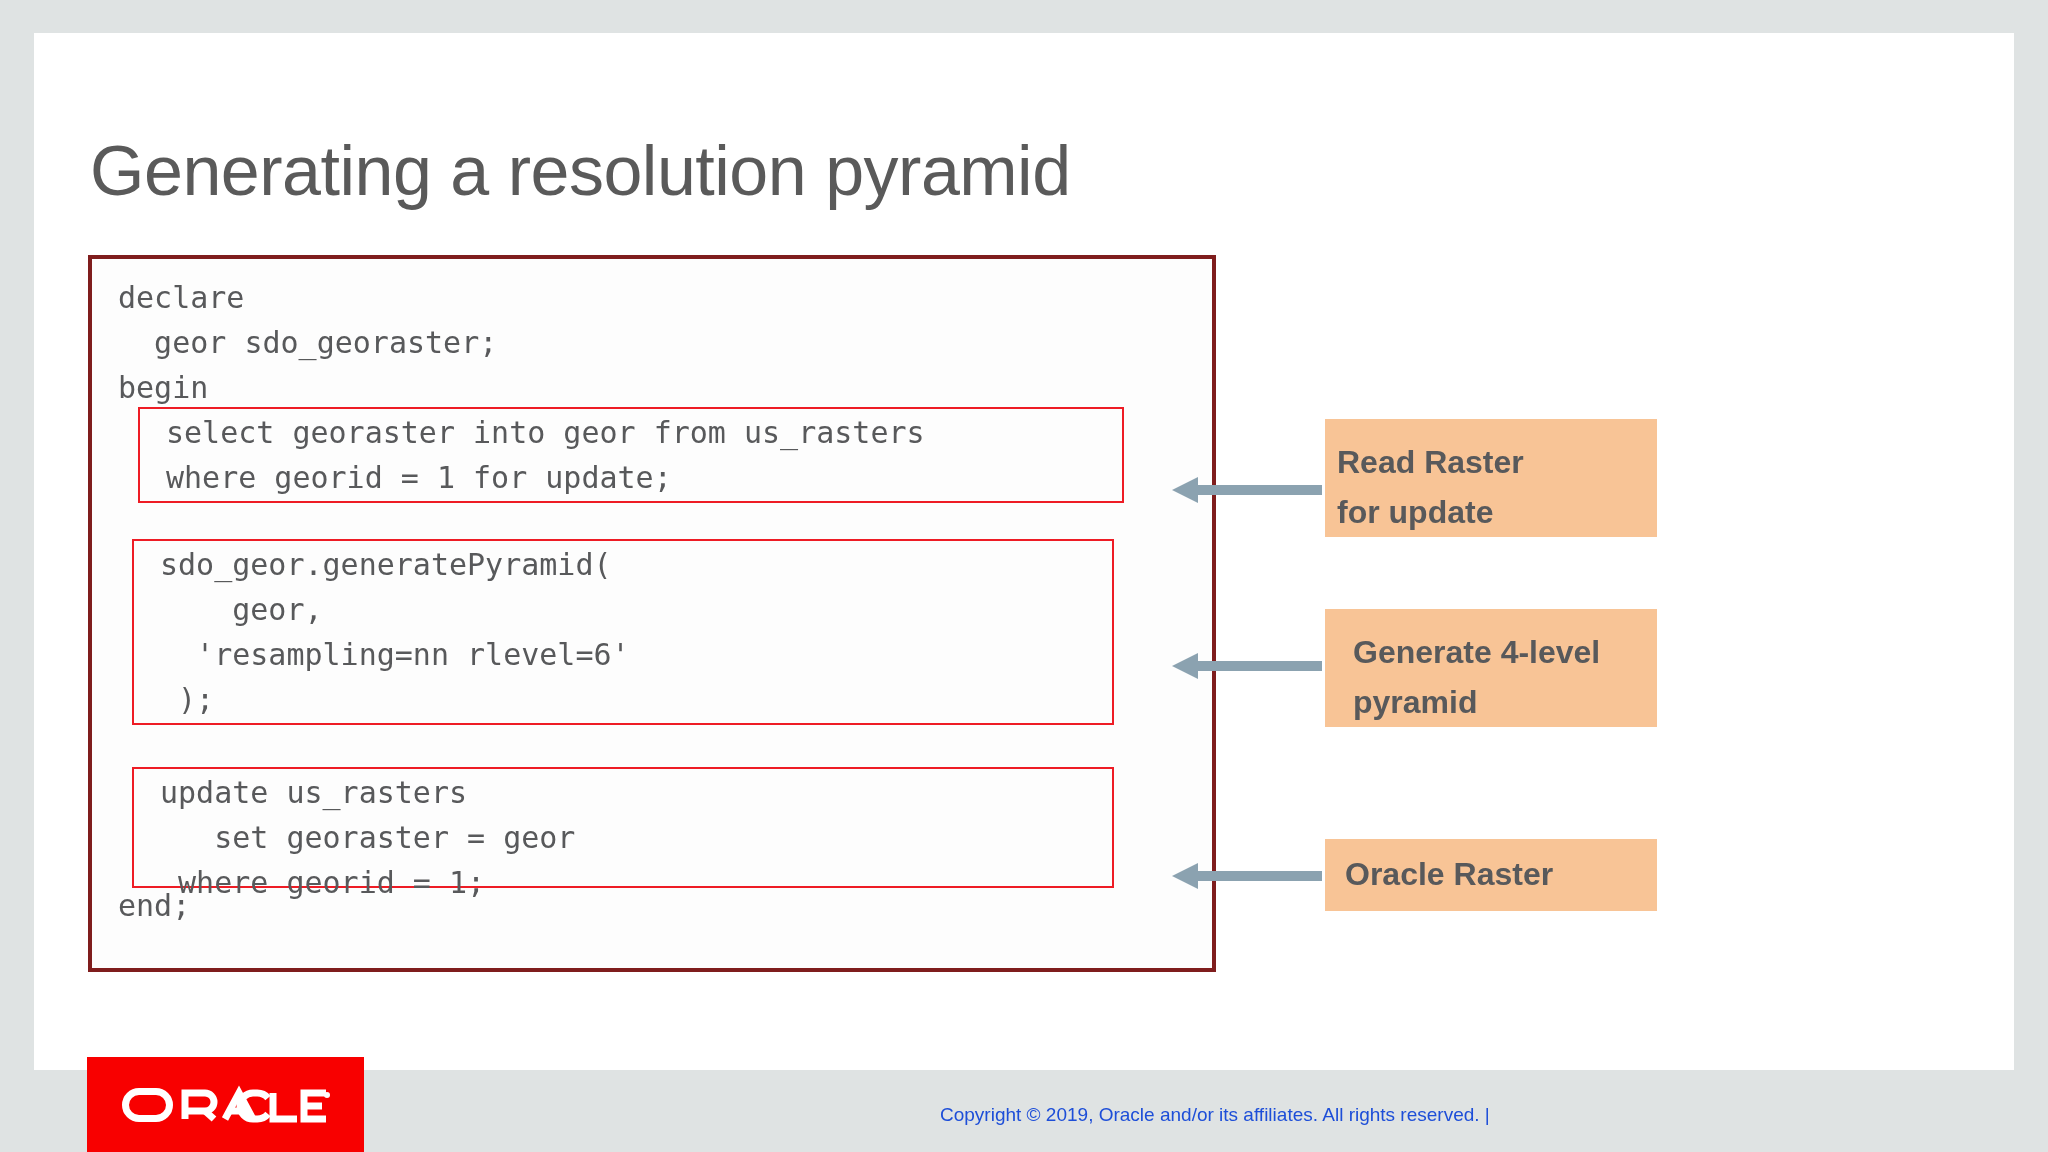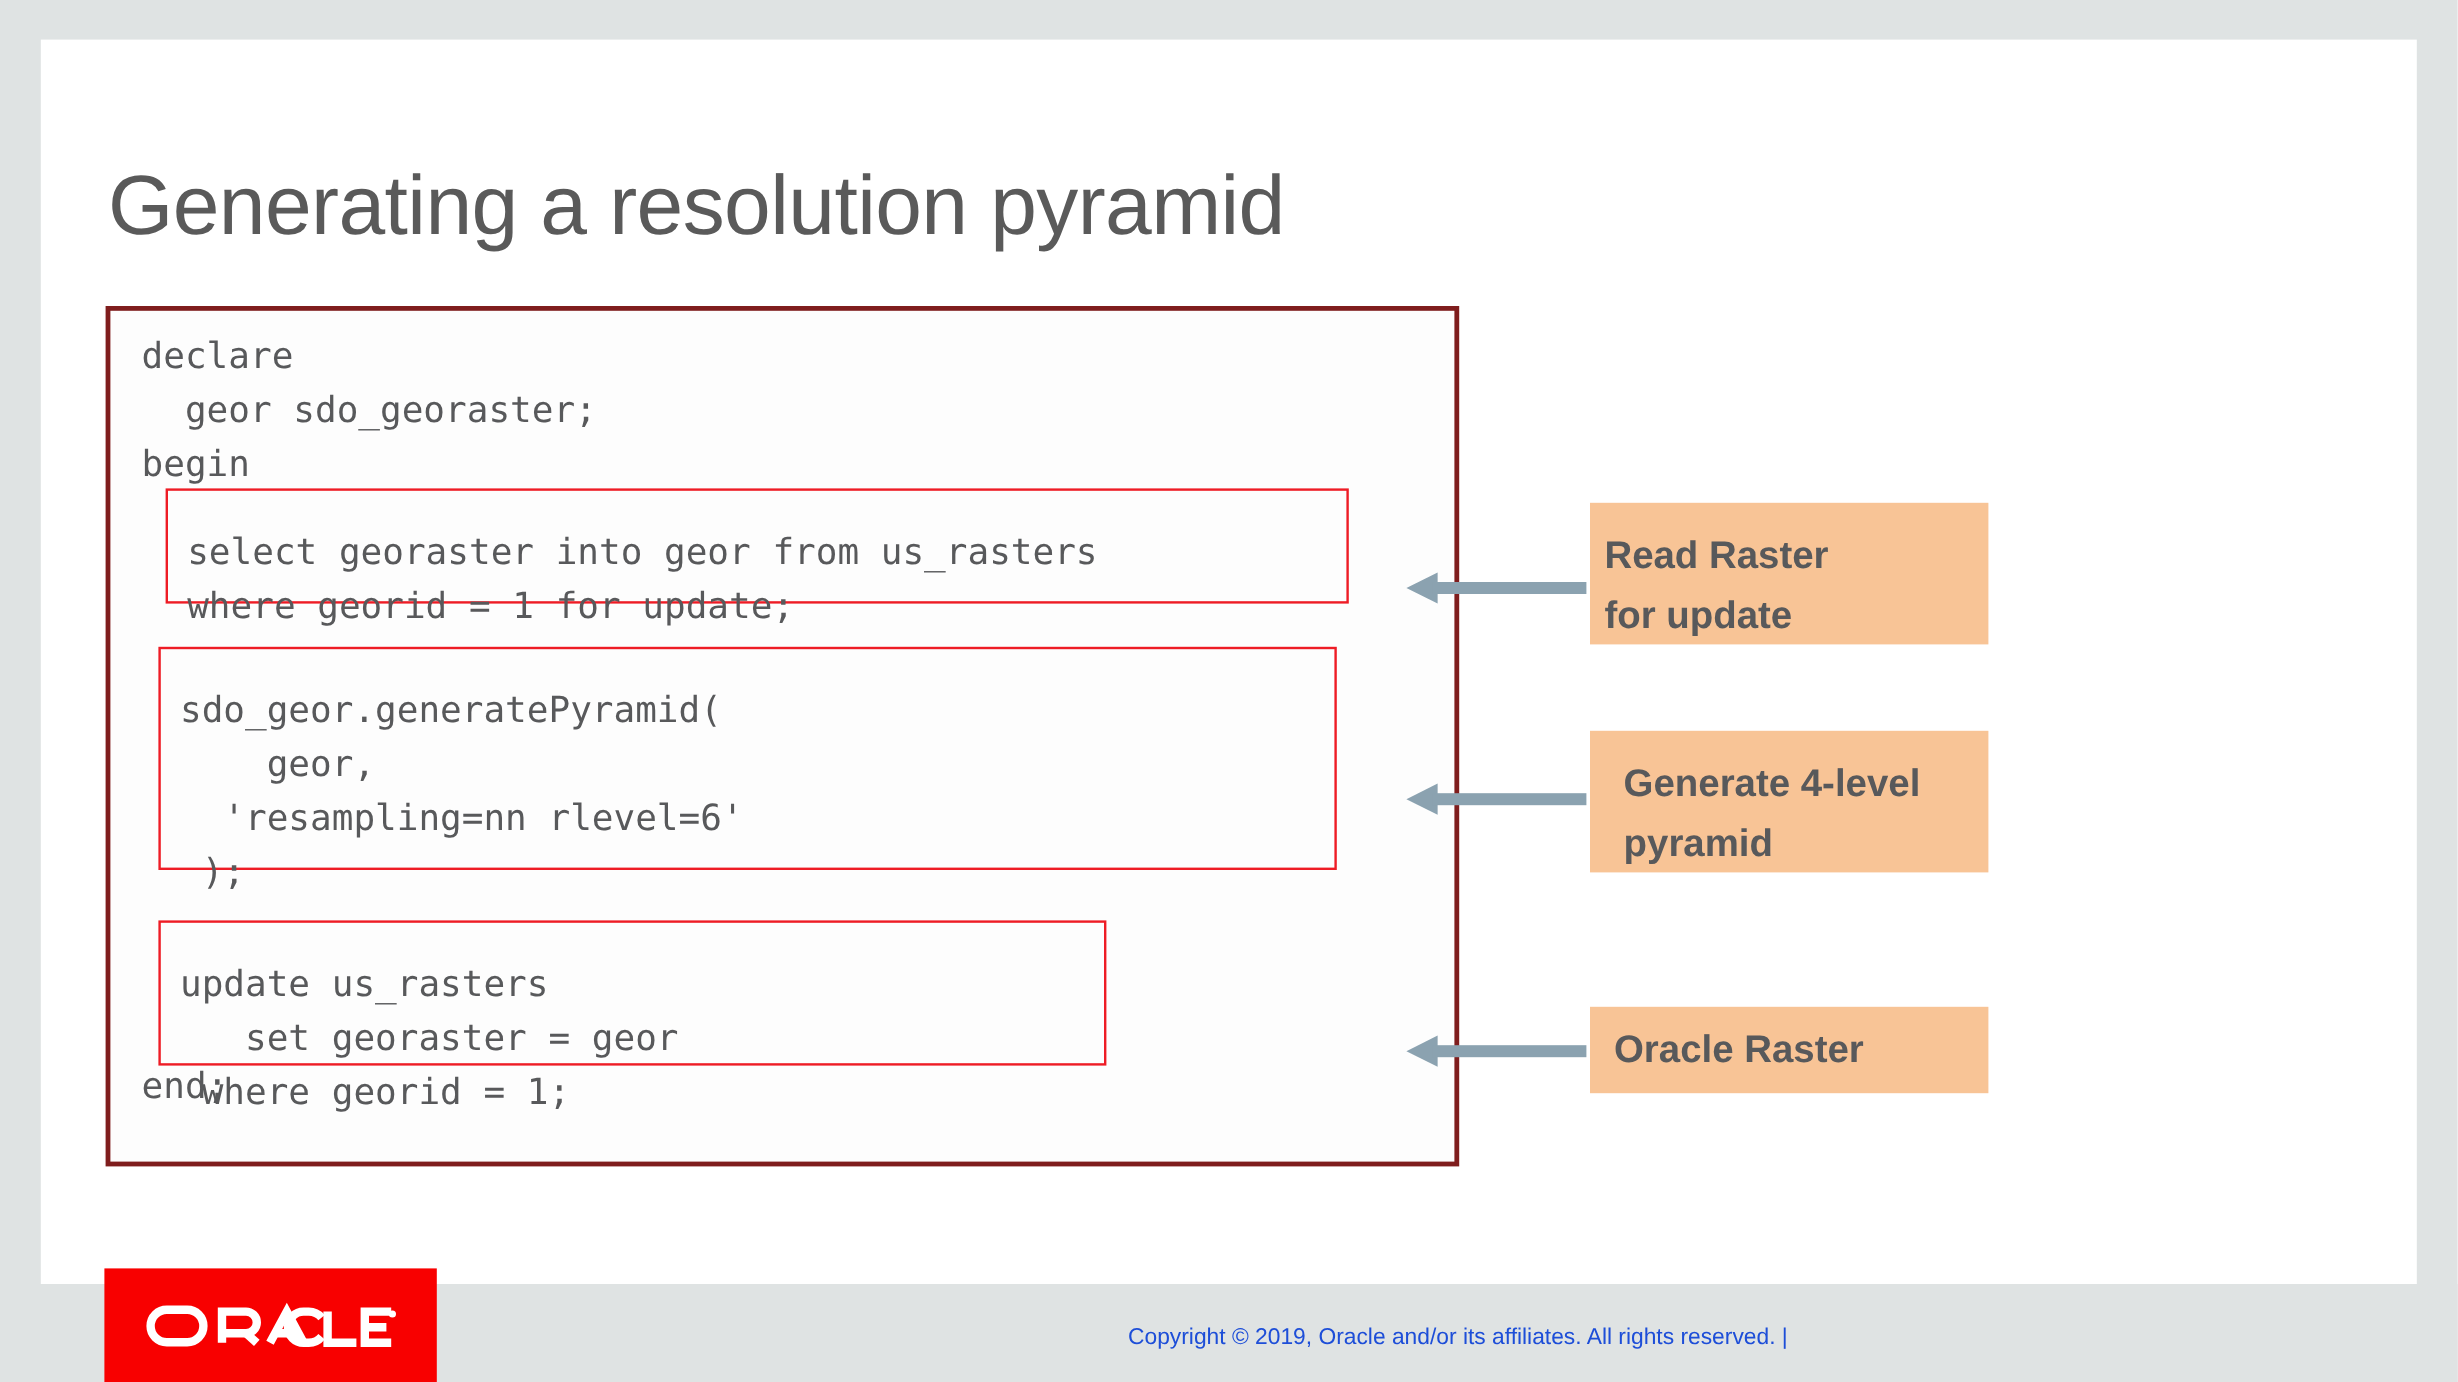--- a/index.html
+++ b/index.html
@@ -63,28 +63,27 @@
   #code-tail   { left: 26px;  top: 624px; }
 
   
   .code-box {
     position: absolute;
     border: 2px solid #ee1c25;
     box-sizing: border-box;
     background: transparent;
   }
   .code-box > .code-text {
-    left: 16px;
+    left: 26px;
     top: 1px;
-    margin-top: 28px;
   }
 
   #code-box-select  { left: 46px;  top: 148px; width: 986px; height: 96px; }
   #code-box-pyramid { left: 40px;  top: 280px; width: 982px; height: 186px; }
-  #code-box-update  { left: 40px;  top: 508px; width: 790px; height: 121px; }
+  #code-box-update  { left: 40px;  top: 508px; width: 982px; height: 121px; }
 
   
   .arrow {
     position: absolute;
     height: 26px;
   }
   .arrow .shaft {
     position: absolute;
     right: 0;
     top: 8px;

